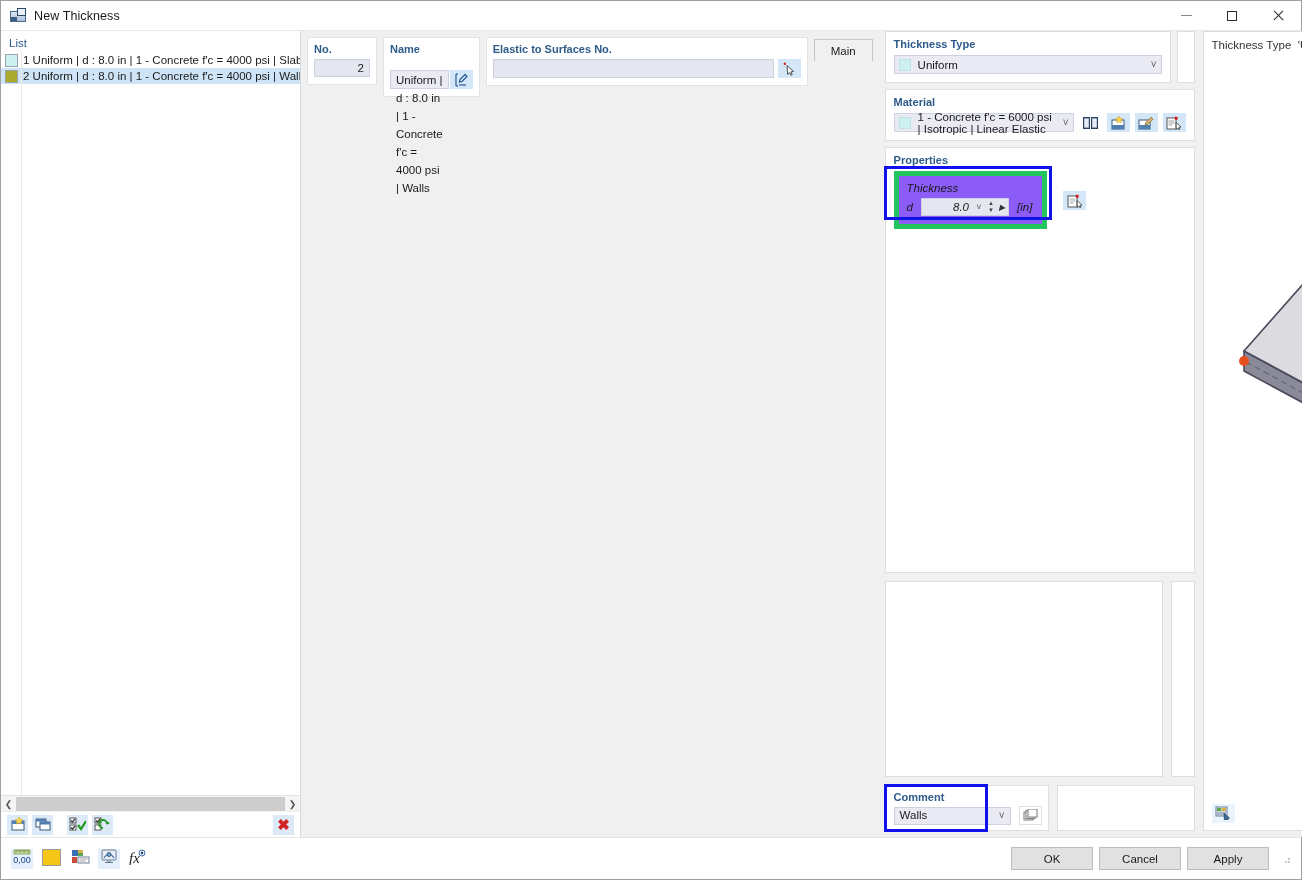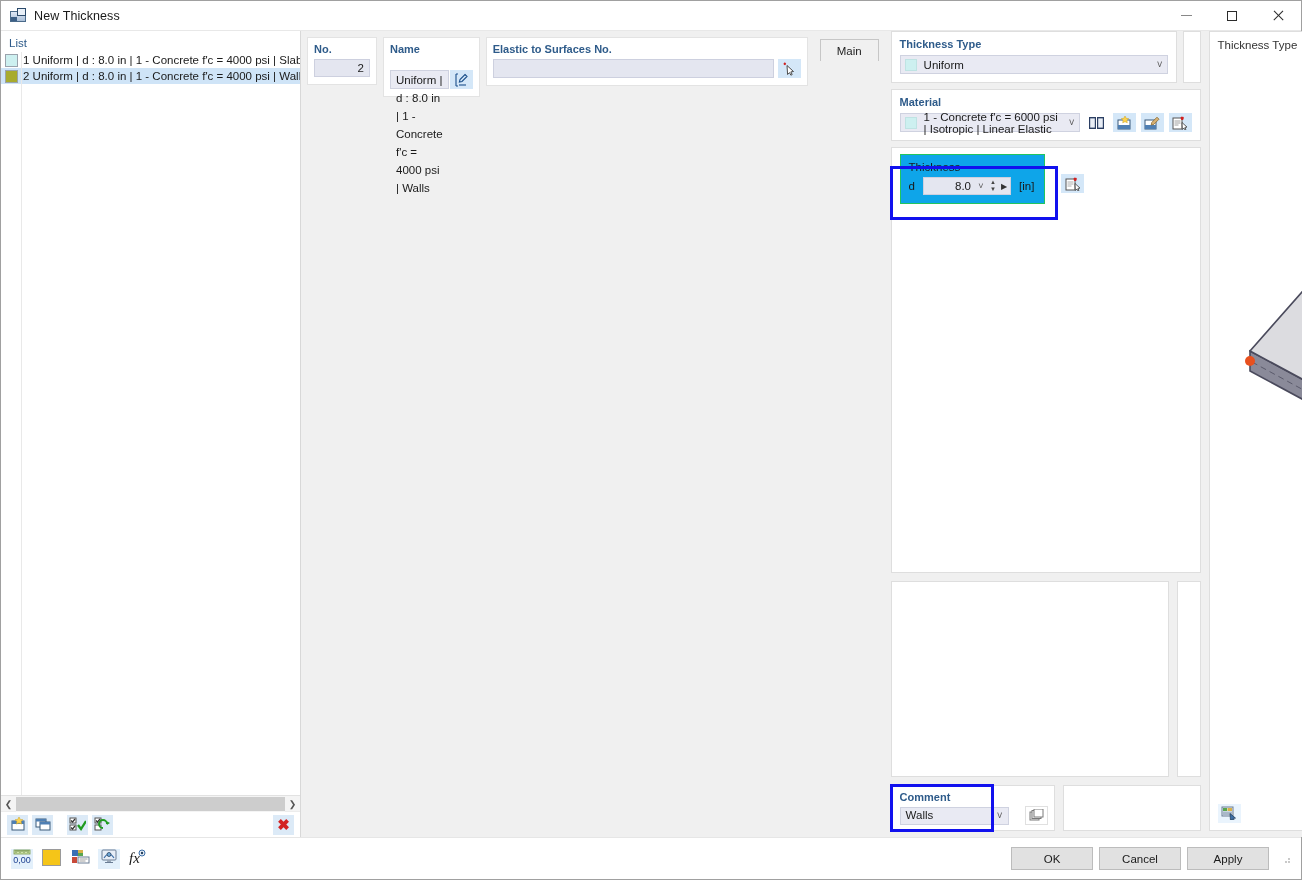--- a/index.html
+++ b/index.html
@@ -123,21 +123,21 @@
     display:flex; align-items:center; justify-content:center;
   }
   .assigned-card { width:322px; padding:5px 6px 7px 6px; }
   .assigned-row { margin-top:4px; display:flex; gap:4px; }
   .assigned-input {
     flex:1; height:19px; background:#e4e6f0; border:1px solid #cdd0df;
   }
 
   
   .tabstrip {
-    margin: 8px 6px 0 6px; height:22px; background:#d2d2d2;
+    margin: 8px 6px 0 0; height:22px; background:#d2d2d2;
     display:flex; align-items:flex-end;
   }
   .tab {
     height:22px; padding:0 16px; background:#f0f0f0;
     display:flex; align-items:center; font-size:11.5px; color:#222;
     border-left:1px solid #c6c6c6; border-top:1px solid #c6c6c6; border-right:1px solid #c6c6c6;
   }
 
   .content-row { flex:1; display:flex; padding:0 6px 6px 6px; gap:8px; min-height:0; }
   .content-left { flex:1; display:flex; flex-direction:column; min-width:0; }
@@ -160,21 +160,21 @@
   .chev { margin-left:auto; color:#5a5a5a; font-size:10px; padding-left:6px; }
 
   .props-grp { margin-top:6px; }
 
   
   .hl {
     position:absolute; border:3px solid #1111ee; pointer-events:none; z-index:40;
   }
 
   .thickness-box {
-    border:1px solid #22c55e; background:#0ea5e9; padding:6px 10px 8px 8px; width:auto;
+    border:5px solid #22c55e; background:#8b5cf6; padding:6px 10px 8px 8px; width:auto;font-style:italic;
   }
   .thick-row { display:flex; align-items:center; gap:8px; margin-top:4px; }
   .thick-label { font-size:11.5px; }
   .spin {
     width:88px; height:18px; background:#e4e6f0; border:1px solid #cdd0df;
     display:flex; align-items:center; font-size:11.5px;
   }
   .spin-val { flex:1; text-align:right; padding-right:3px;margin-left:24px; }
   .spin-chev { width:14px; text-align:center; color:#555; font-size:9px; }
   .spin-arrows {
@@ -186,21 +186,21 @@
 
   .two-panes { display:flex; gap:8px; height:196px; margin-top:8px; }
   .two-panes .pane.p1 { width:278px; }
   .two-panes .pane.p2 { flex:1; }
 
   .comment-row { display:flex; gap:8px; margin-top:8px; height:46px; }
   .comment-card {
     flex:1; background:#ffffff; border:1px solid #dedede; padding:5px 6px 6px 8px;
     display:flex; flex-direction:column;
   }
-  .comment-input-row { display:flex; gap:16px; margin-top:3px; align-items:center; }
+  .comment-input-row { display:flex; gap:8px; margin-top:3px; align-items:center; }
   .comment-input {
     flex:1; height:18px; background:#e9eaf3; border:1px solid #cfd2e0;
     font-size:11.5px; padding:0 5px; line-height:17px; display:flex; align-items:center;
   }
   .comment-right { width:138px; background:#ffffff; border:1px solid #dedede; }
 
   
   .preview-title { font-size:11.5px; color:#333; padding:7px 0 0 8px; }
   .preview-title .q { color:#333; }
   .preview-pane {
@@ -405,20 +405,21 @@
                   <rect x="1" y="2" width="9" height="11" fill="#fff" stroke="#555"></rect>
                   <path d="M2.5 5h6M2.5 7h6M2.5 9h4" stroke="#888" stroke-width=".8"></path>
                   <path d="M9 1l2.4 2.4M11.4 1L9 3.4" stroke="#d02020" stroke-width="1.6"></path>
                   <path d="M10 6.5l5 4.6-2.1.3 1.1 2-1 .6-1.1-2-1.5 1.5z" fill="#fff" stroke="#3a3a3a" stroke-width=".8"></path>
                 </svg>
               </div>
             </div>
           </div>
 
           <div class="grp props-grp" style="flex:1; display:flex; flex-direction:column; min-height:0; position:relative;">
+            <div class="grp-title">Properties</div>
 
             <div style="display:flex; align-items:flex-start; gap:16px;">
               <div class="thickness-box">
                 <div style="font-size:11.5px;">Thickness</div>
                 <div class="thick-row">
                   <span class="thick-label">d</span>
                   <div class="spin">
                     <span class="spin-val">8.0</span>
                     <span class="spin-chev">˅</span>
                     <span class="spin-arrows">

